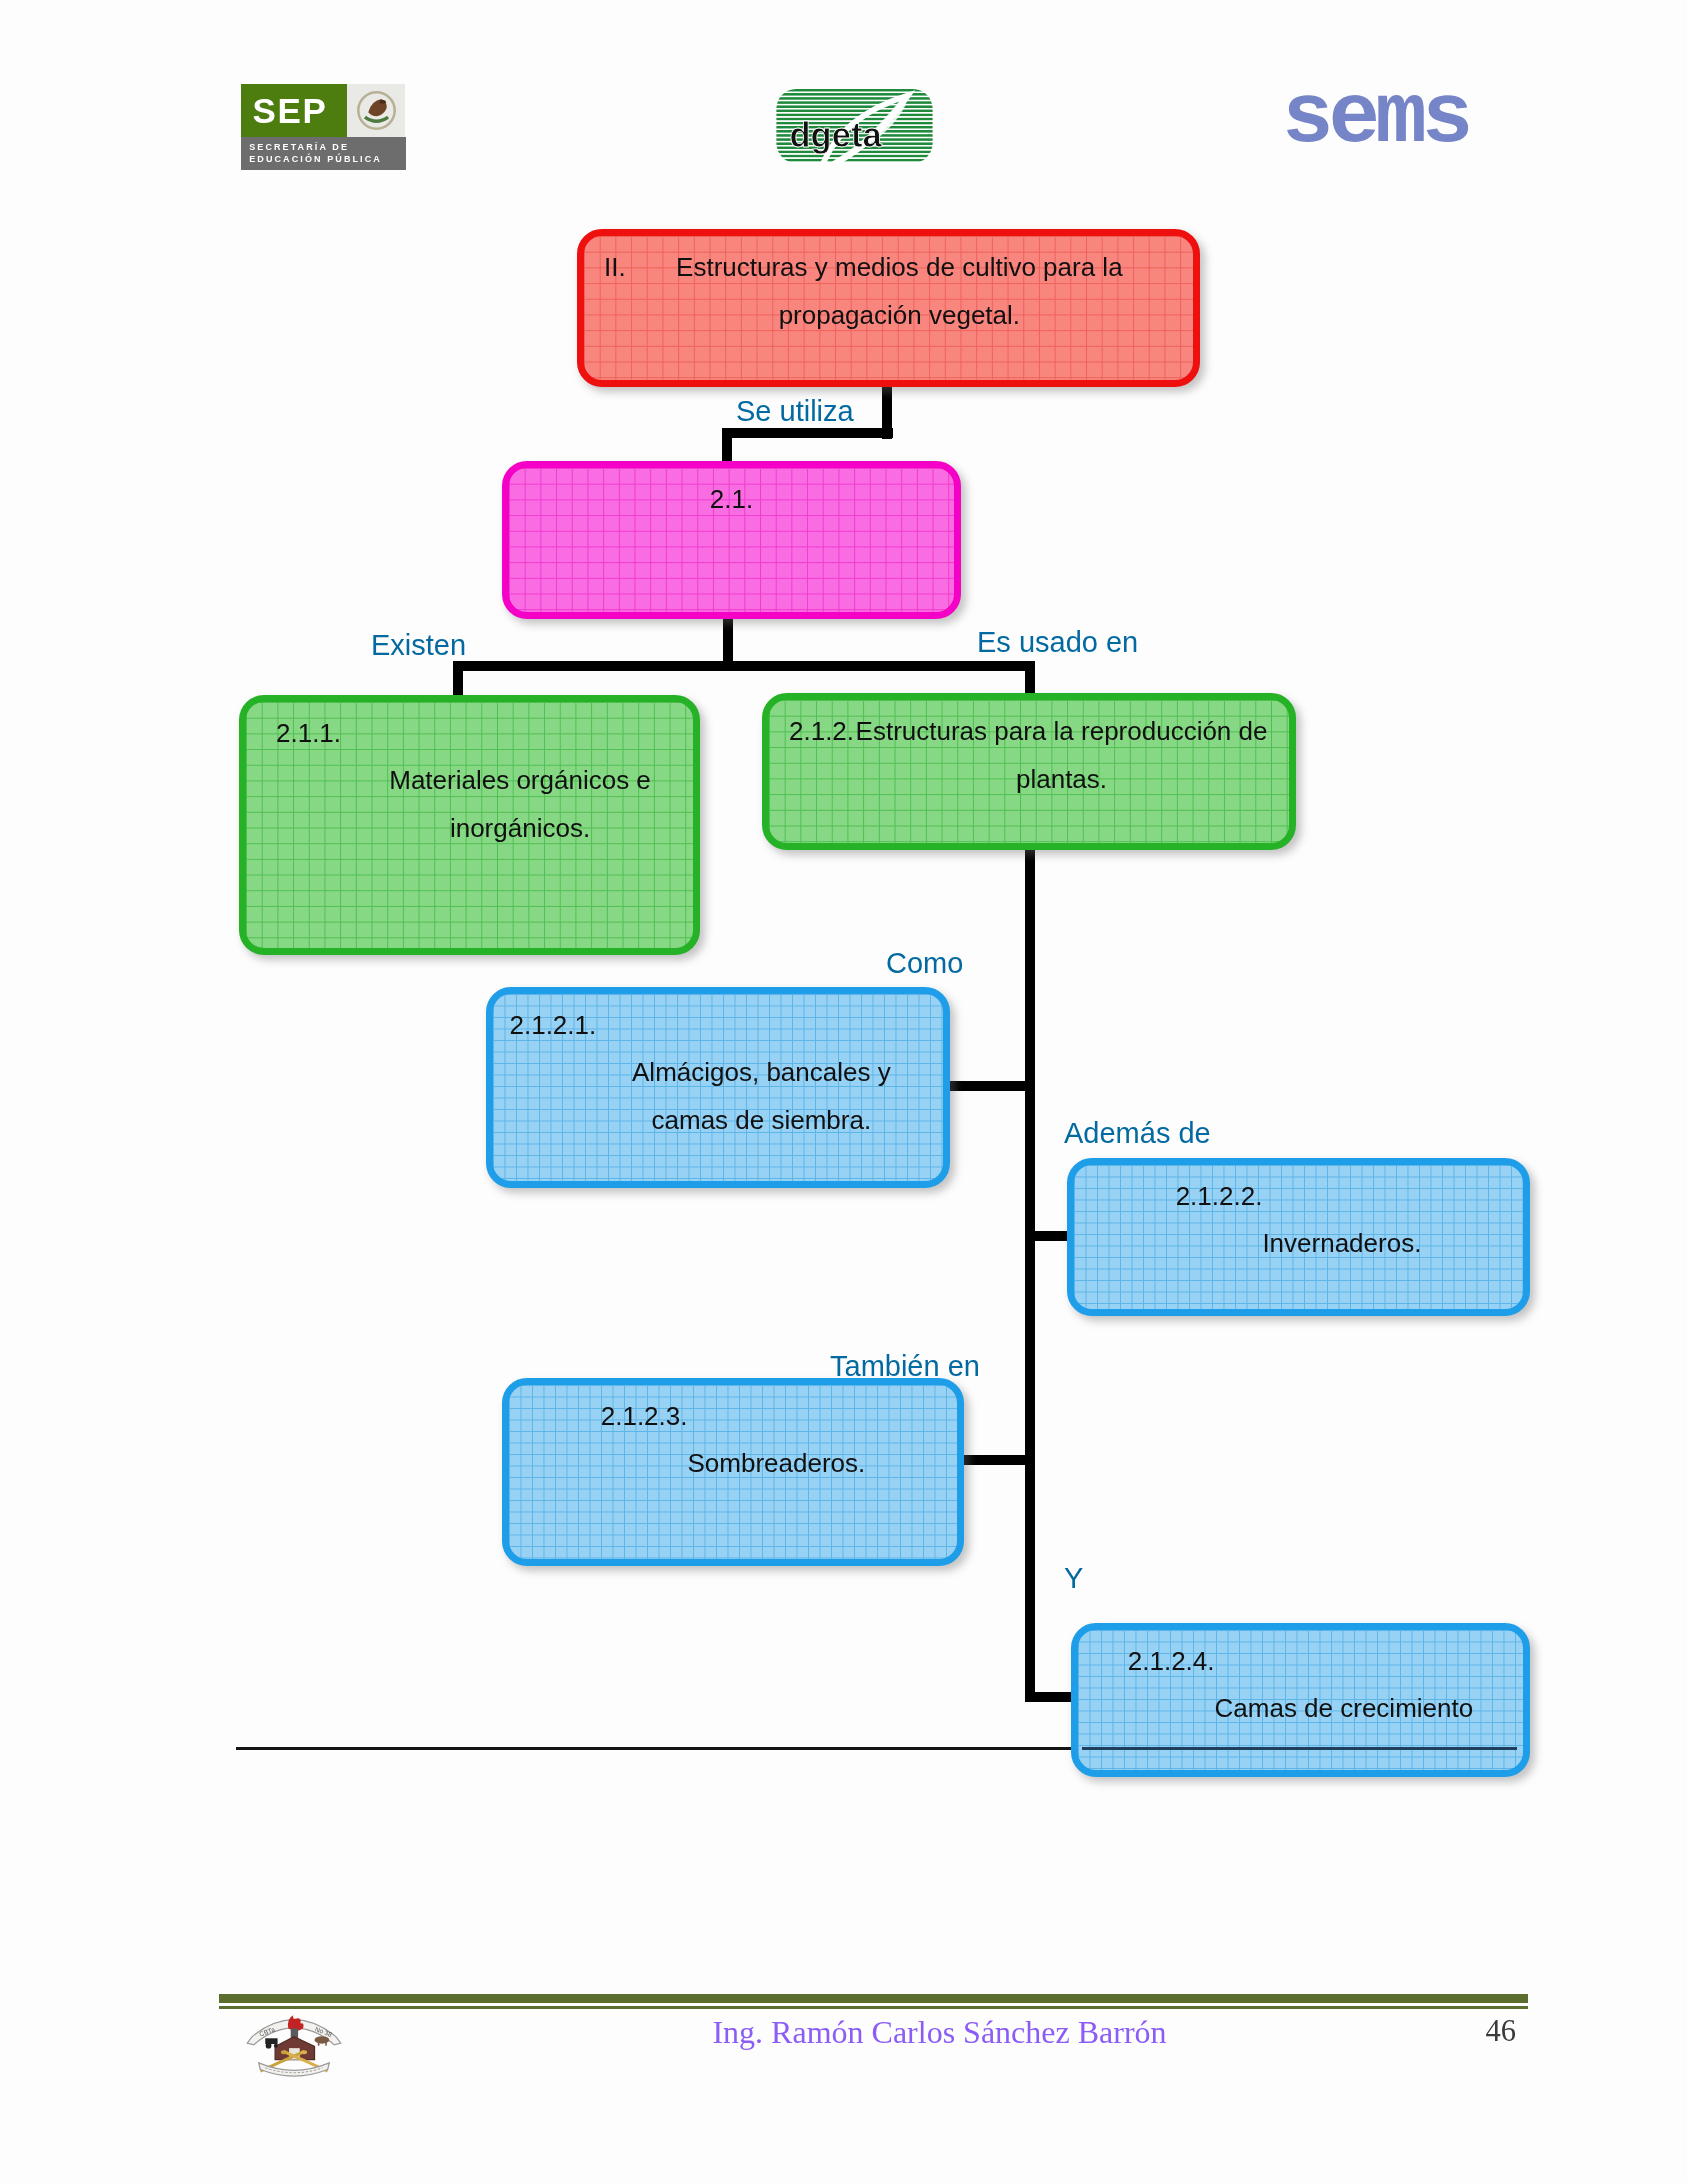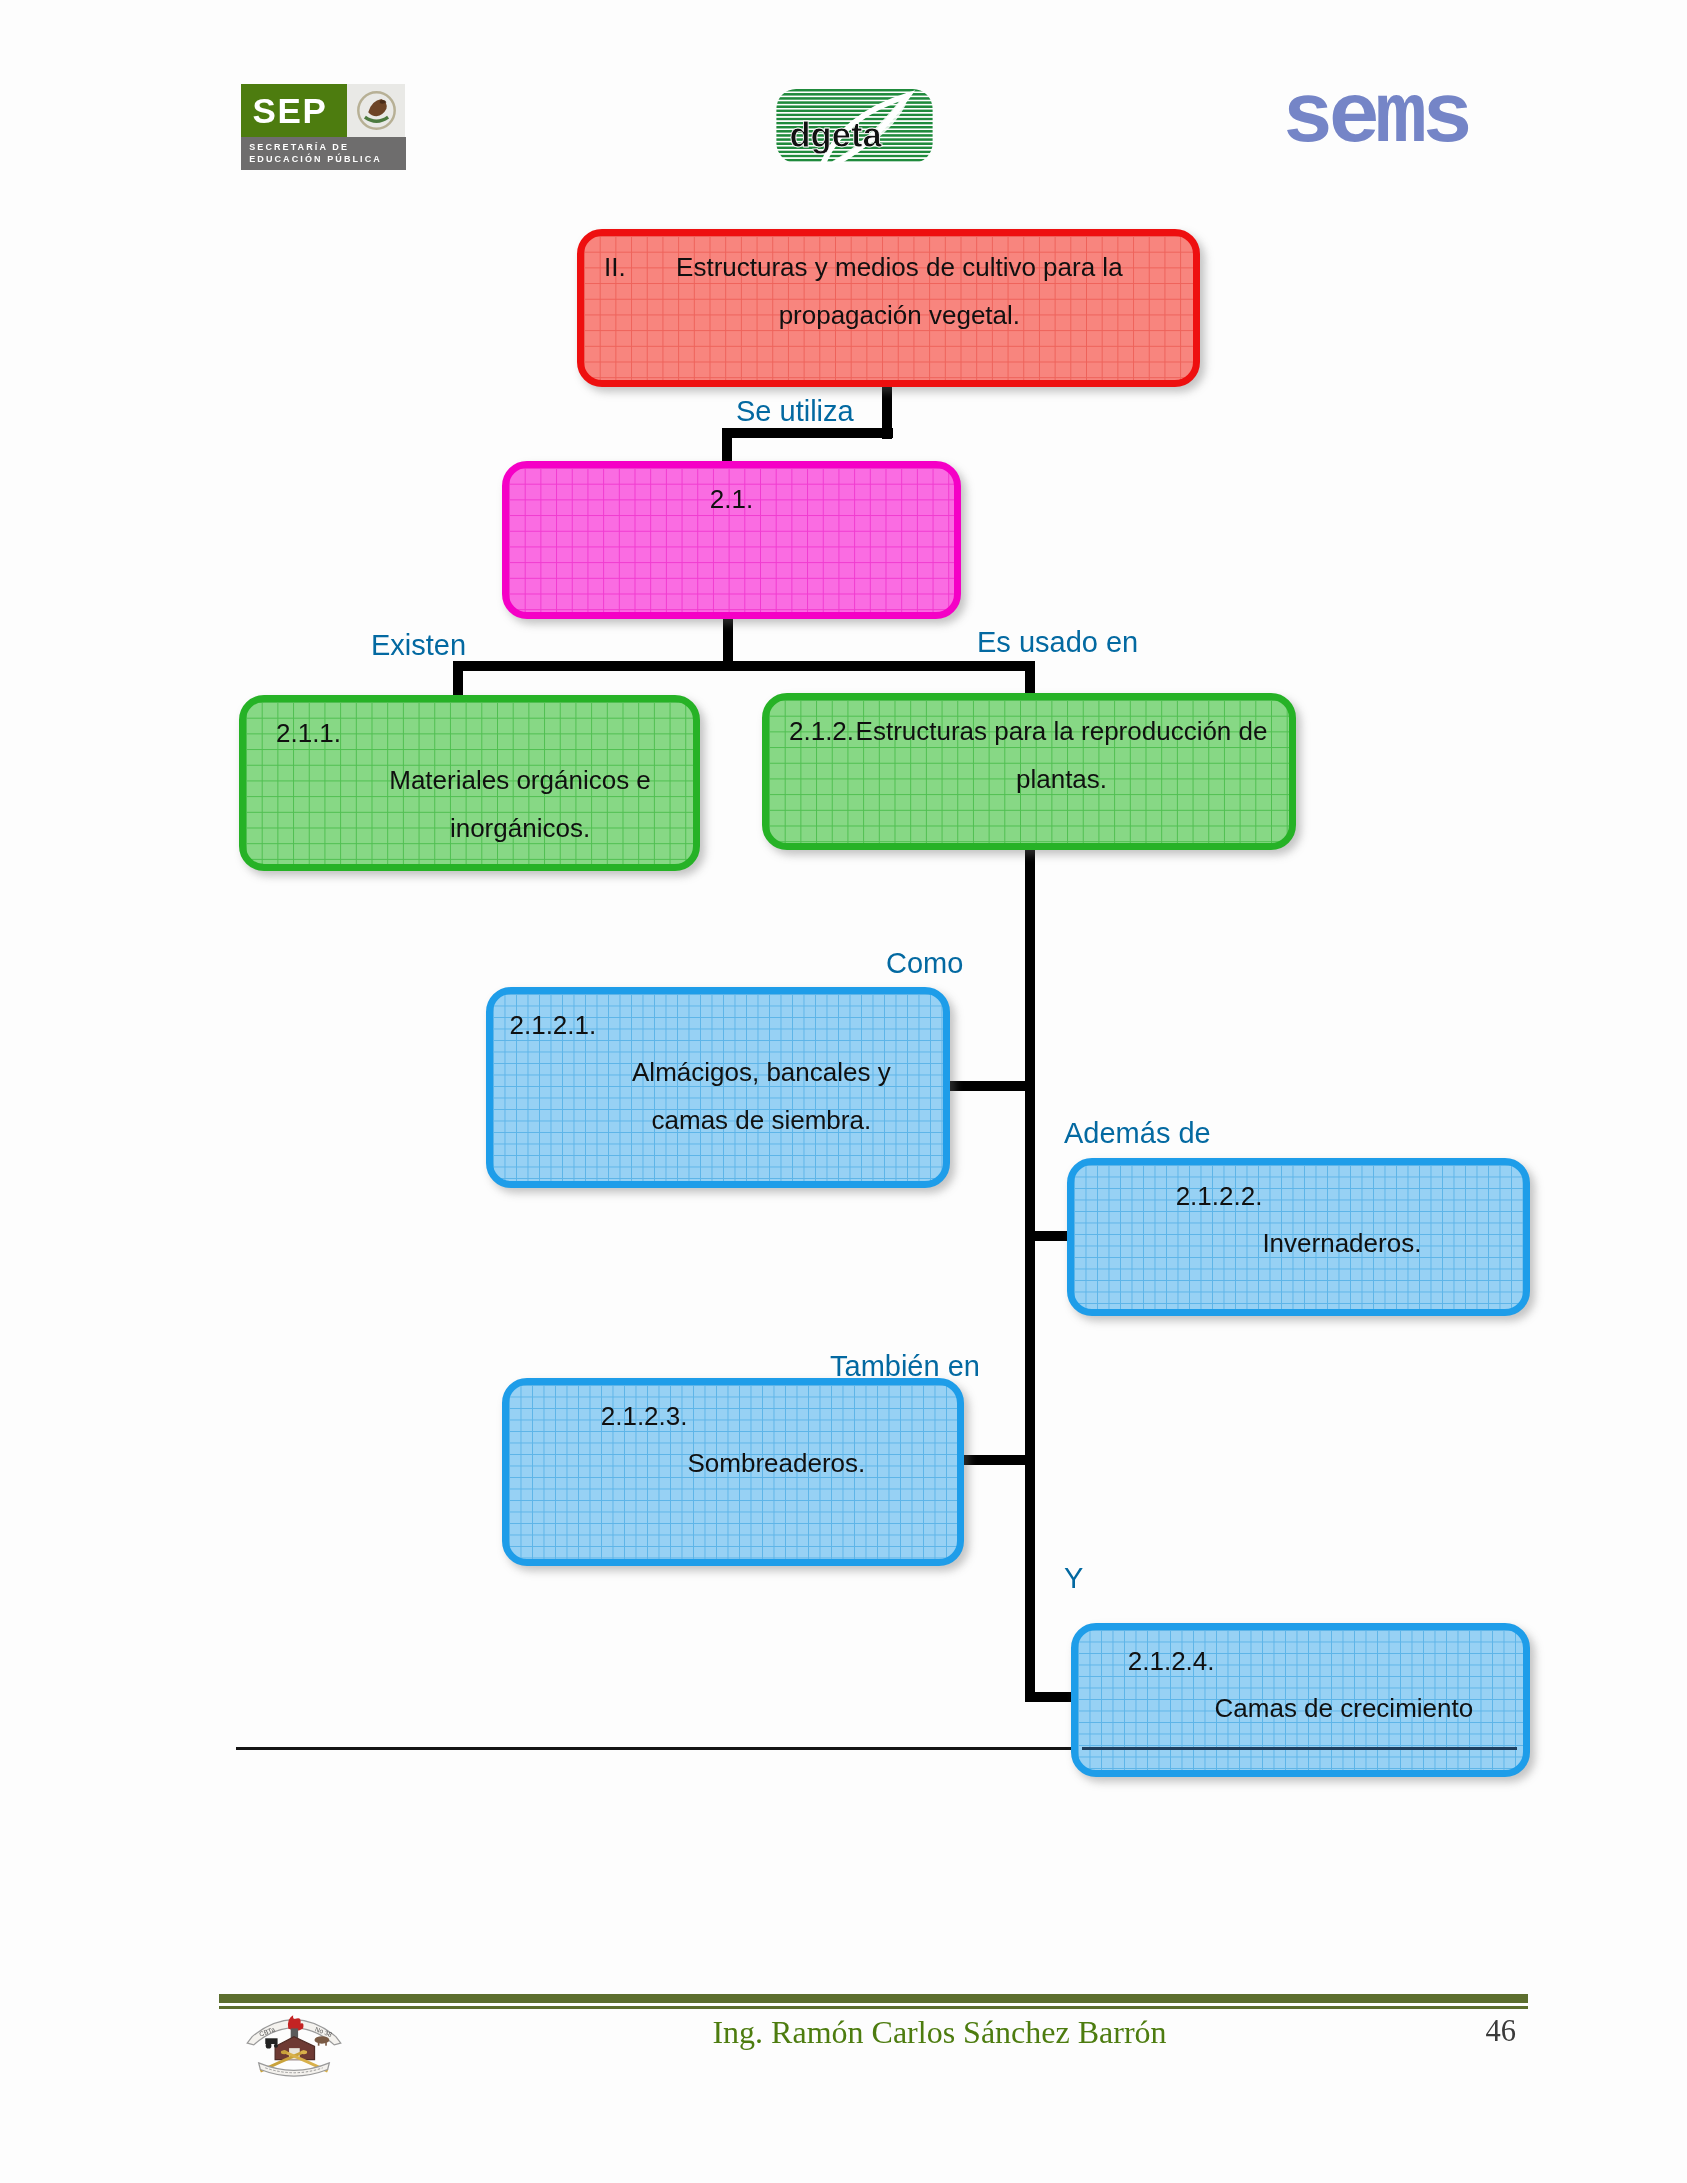--- a/index.html
+++ b/index.html
@@ -65,21 +65,21 @@
   
   .rule-black { position:absolute; left:236px; top:1747px; width:840px; height:3.3px; background:#151515; z-index:5; }
   .rule-navy  { position:absolute; left:1082px; top:1747px; width:435px; height:3.3px; background:#1f3f5e; z-index:30; }
 
   
   .footer-bar { position:absolute; left:219px; top:1994px; width:1309px; z-index:5; }
   .footer-bar .b1 { height:9px; background:#5c6e2e; }
   .footer-bar .sp { height:3.3px;  background:#ffffff; }
   .footer-bar .b2 { height:2.5px;  background:#5c6e2e; }
   .footer-author { position:absolute; left:577px; top:2014px; width:725px; text-align:center;
-    font-family:"Liberation Serif", serif; font-size:32px; color:#4d7c0f; z-index:6; }
+    font-family:"Liberation Serif", serif; font-size:32px; color:#8b5cf6; z-index:6; }
   .footer-page { position:absolute; left:1450px; top:2014px; width:66px; text-align:right;
     font-family:"Liberation Serif", serif; font-size:30.5px; color:#3a3a3a; z-index:6; }
   .school-seal { position:absolute; left:239px; top:2012px; width:110px; height:69px; z-index:6; }
 </style>
 </head>
 <body>
 
 <div class="page">
 
   <div class="sep-logo">
@@ -149,21 +149,21 @@
 
   <div class="node red-node" style="left:577px; top:229px; width:623px; height:158px;">
     <div class="num">II.</div>
     <div class="body">Estructuras y medios de cultivo para la propagación vegetal.</div>
   </div>
 
   <div class="node magenta-node" style="left:502px; top:461px; width:459px; height:158px;">
     <div class="num">2.1.</div>
   </div>
 
-  <div class="node green-node gap" style="left:239px; top:695px; width:461px; height:176px; padding:6.6px 30px;gap:36px;">
+  <div class="node green-node gap" style="left:239px; top:695px; width:461px; height:260px; padding:6.6px 30px;gap:36px;">
     <div class="num">2.1.1.</div>
     <div class="body">Materiales orgánicos e inorgánicos.</div>
   </div>
 
   <div class="node green-node" style="left:762px; top:693px; width:534px; height:157px;">
     <div class="num">2.1.2.</div>
     <div class="body">Estructuras para la reproducción de plantas.</div>
   </div>
 
   <div class="node blue-node gap" style="left:486px; top:987px; width:464px; height:201px; padding:6.6px 16.5px;">

